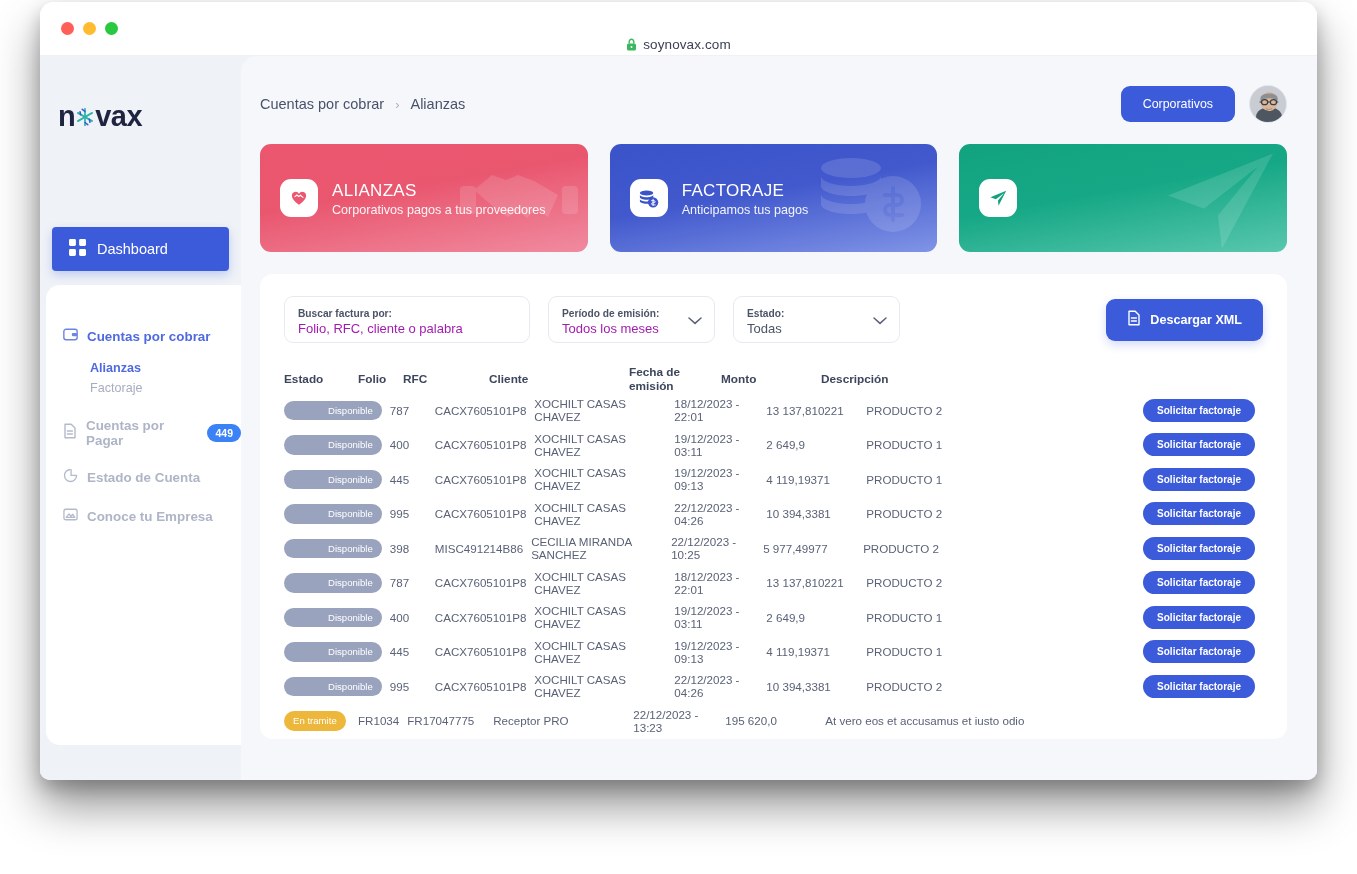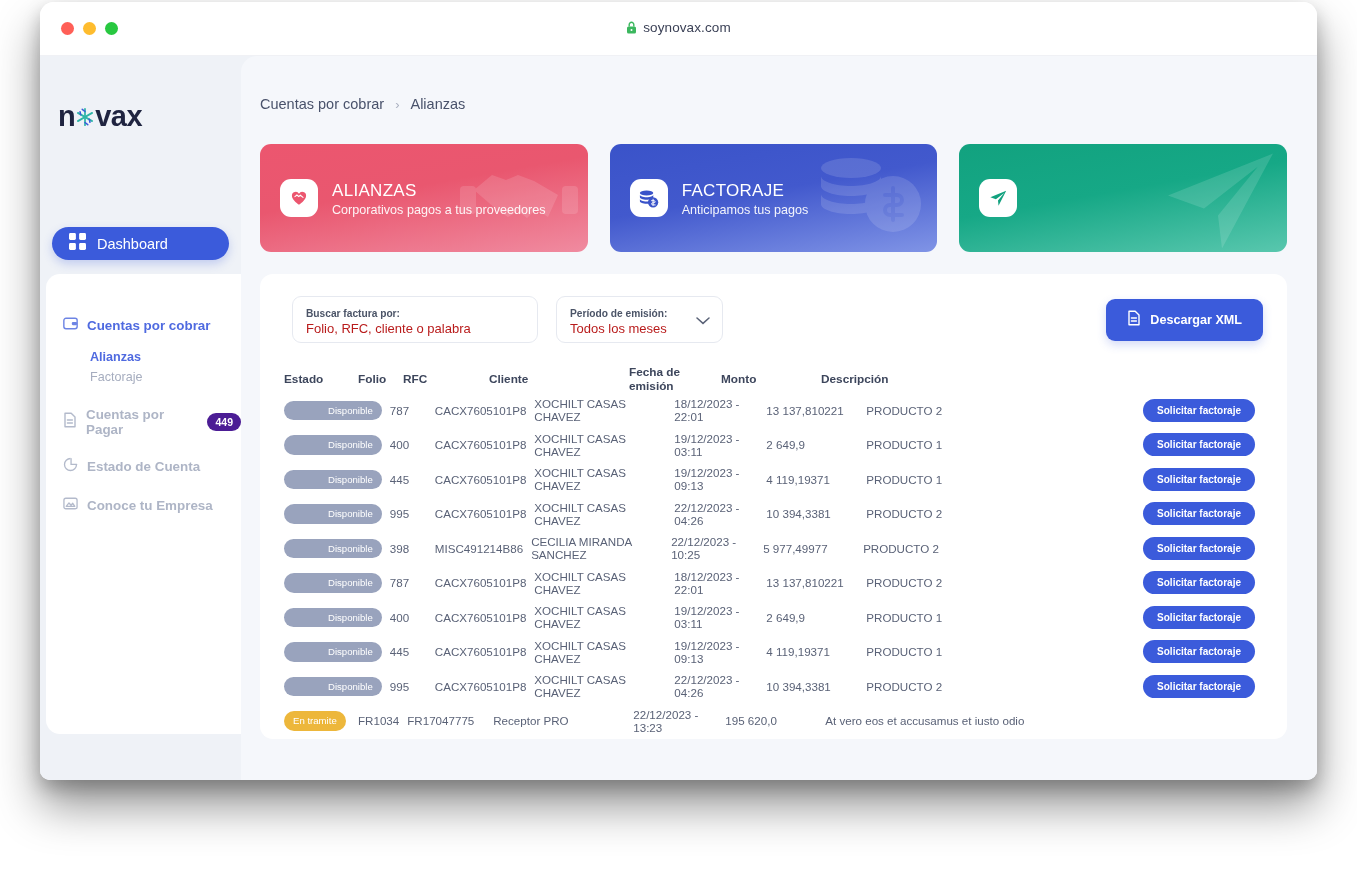--- a/index.html
+++ b/index.html
@@ -25,21 +25,21 @@
     height: 54px; width: 100%;
     background: #ffffff;
     border-bottom: 1px solid #f0f1f5;
   }
   .traffic { position: absolute; left: 21px; top: 20px; display: flex; gap: 9px; }
   .dot { width: 13px; height: 13px; border-radius: 50%; }
   .dot.red { background: #ff5f57; }
   .dot.amber { background: #febc2e; }
   .dot.green { background: #28c840; }
   .url-area {
-    position: absolute; left: 0; right: 0; top: 18px;
+    position: absolute; left: 0; right: 0; top: 35px;
     display: flex; align-items: center; justify-content: center; gap: 6px;
   }
   .lock-icon { display: flex; align-items: center; }
   .url-text { font-size: 13.5px; color: #3c4257; letter-spacing: .1px; }
 
   
   .app {
     position: relative;
     width: 100%; height: 724px;
     background: #eff2f7;
@@ -55,21 +55,21 @@
   }
   .logo {
     margin: 14px 0 0 18px;
     display: flex; align-items: center;
     font-size: 29px; font-weight: 700; letter-spacing: -.5px;
     color: #1f2440;
   }
   .logo .star { margin: 0 -1px; display: inline-flex; }
   .nav-primary {
     margin: 94px 12px 0 12px;
-    height: 33px; border-radius: 18px;
+    height: 44px; border-radius: 4px;
     background: #3b5bdb;
     display: flex; align-items: center; gap: 11px;
     padding-left: 17px;
     box-shadow: 0 4px 10px rgba(59,91,219,.25);
     cursor: pointer;
   }
   .nav-primary .label { color: #fff; font-size: 14.5px; font-weight: 500; }
   .nav-panel {
     margin-top: 14px;
     margin-left: 6px;
@@ -93,21 +93,21 @@
   }
   .nav-sub .item.active { color: #4f6ae0; font-weight: 700; }
   .nav-sub .item.idle { color: #a6adbf; font-weight: 400; }
   .nav-item {
     display: flex; align-items: center; gap: 9px;
     padding-left: 17px; margin-top: 20px;
     cursor: pointer;
   }
   .nav-item .label { font-size: 13.4px; font-weight: 700; color: #aeb5c6; }
   .badge-count {
-    background: #4c1d95; color: #fff;
+    background: #3b82f6; color: #fff;
     font-size: 10.5px; font-weight: 700;
     border-radius: 9px; padding: 2.5px 8px 3px 8px;
     margin-left: 5px;
   }
 
   
   .content {
     flex: 1; min-width: 0;
     background: #f5f7fb;
     border-radius: 16px 0 0 0;
@@ -168,25 +168,25 @@
     height: 465px;
     overflow: hidden;
   }
   .filters { display: flex; align-items: center; gap: 18px; }
   .field {
     border: 1px solid #e6e9f0; border-radius: 9px;
     height: 47px; padding: 6px 13px 0 13px;
     display: flex; flex-direction: column; justify-content: center;
     background: #fff;
   }
-  .field.search { width: 246px; margin-left: 8px; }
+  .field.search { width: 246px; }
   .field.select { width: 167px; position: relative; cursor: pointer; }
   .field-label { font-size: 10.2px; font-weight: 700; color: #4b5467; line-height: 13px; }
   .field-value { font-size: 13px; color: #4b5467; line-height: 18px; }
-  .field-value.placeholder { color: #b91c1c; }
+  .field-value.placeholder { color: #a21caf; }
   .chev {
     position: absolute; right: 12px; top: 50%; transform: translateY(-50%);
     pointer-events: none;
   }
   .btn-xml {
     margin-left: auto;
     background: #3b5bdb; color: #fff; border: none;
     border-radius: 9px; height: 42px; padding: 0 21px;
     display: flex; align-items: center; gap: 9px;
     font-size: 12.6px; font-weight: 700; cursor: pointer;
@@ -336,20 +336,37 @@
     </aside>
 
     <main class="content">
 
       <div class="topbar">
         <nav class="breadcrumb">
           <span class="crumb">Cuentas por cobrar</span>
           <span class="crumb-sep">›</span>
           <span class="crumb current">Alianzas</span>
         </nav>
+        <div class="topbar-right">
+          <button class="btn-corp">Corporativos</button>
+          <div class="avatar">
+            <svg width="38" height="38" viewBox="0 0 38 38">
+              <rect width="38" height="38" fill="#c9ccd3"></rect>
+              <ellipse cx="19" cy="31" rx="13" ry="10" fill="#4e5661"></ellipse>
+              <ellipse cx="19" cy="15.5" rx="8.6" ry="9.6" fill="#d9b79b"></ellipse>
+              <path d="M10.6 11.5c1.6-5.2 15.4-5.4 16.9 0 .5 1.8.2 3.6-.5 3-1.4-1.2-4.4-2.2-8-2.2s-6.6 1-8 2.2c-.7.6-.9-1.2-.4-3z" fill="#8d8f93"></path>
+              <g fill="none" stroke="#3a3d43" stroke-width="1.2">
+                <ellipse cx="14.6" cy="16.2" rx="3.1" ry="2.5"></ellipse>
+                <ellipse cx="23.4" cy="16.2" rx="3.1" ry="2.5"></ellipse>
+                <path d="M17.7 16h2.6M11.5 16h-2M26.5 16h1.8"></path>
+              </g>
+              <path d="M15.8 22.6c1.9 1.1 4.5 1.1 6.4 0" stroke="#b18d76" stroke-width="1.1" fill="none"></path>
+            </svg>
+          </div>
+        </div>
       </div>
 
       <section class="cards">
         <div class="card alianzas">
           <div class="card-icon">
             <svg width="20" height="20" viewBox="0 0 22 22">
               <path d="M11 18.5S3.2 13.6 3.2 8.6A4.2 4.2 0 0 1 11 6.3a4.2 4.2 0 0 1 7.8 2.3c0 5-7.8 9.9-7.8 9.9z" fill="#ec566f"></path>
               <path d="M6.5 9.5l2.2-1.8 2 1.6 1.8-1.3 2.9 2.4" stroke="#fff" stroke-width="1.2" fill="none" stroke-linecap="round"></path>
             </svg>
           </div>
@@ -419,20 +436,29 @@
           <div class="field select">
             <span class="field-label">Período de emisión:</span>
             <span class="field-value placeholder">Todos los meses</span>
             <span class="chev">
               <svg width="14" height="8" viewBox="0 0 14 8" fill="none" stroke="#5a6277" stroke-width="1.5" stroke-linecap="round">
                   <path d="M1 1l6 5.4L13 1"></path>
                 </svg>
             </span>
           </div>
 
+          <div class="field select">
+            <span class="field-label">Estado:</span>
+            <span class="field-value">Todas</span>
+            <span class="chev">
+              <svg width="14" height="8" viewBox="0 0 14 8" fill="none" stroke="#5a6277" stroke-width="1.5" stroke-linecap="round">
+                  <path d="M1 1l6 5.4L13 1"></path>
+                </svg>
+            </span>
+          </div>
 
           <button class="btn-xml">
             <span>
               <svg width="14" height="16" viewBox="0 0 14 16" fill="none" stroke="#fff" stroke-width="1.4">
                 <path d="M2 1.3h6.2L12 5.1v9.6H2z" stroke-linejoin="round"></path>
                 <path d="M4.4 8h5M4.4 11h5" stroke-linecap="round"></path>
               </svg>
             </span>
             <span>Descargar XML</span>
           </button>

